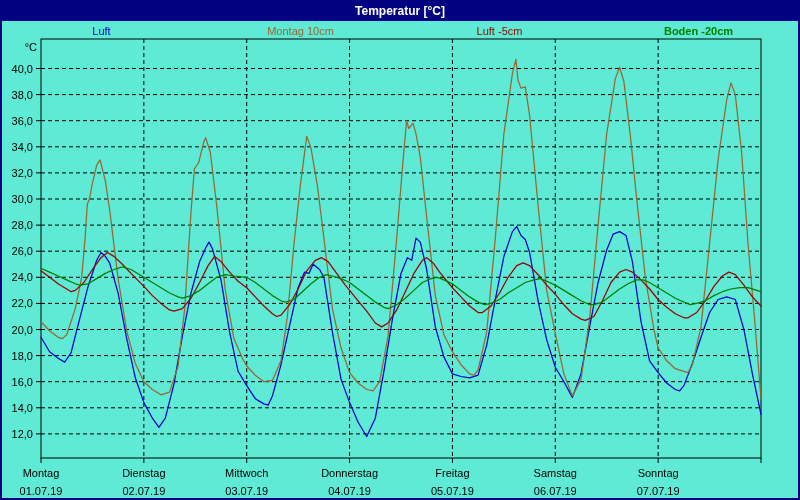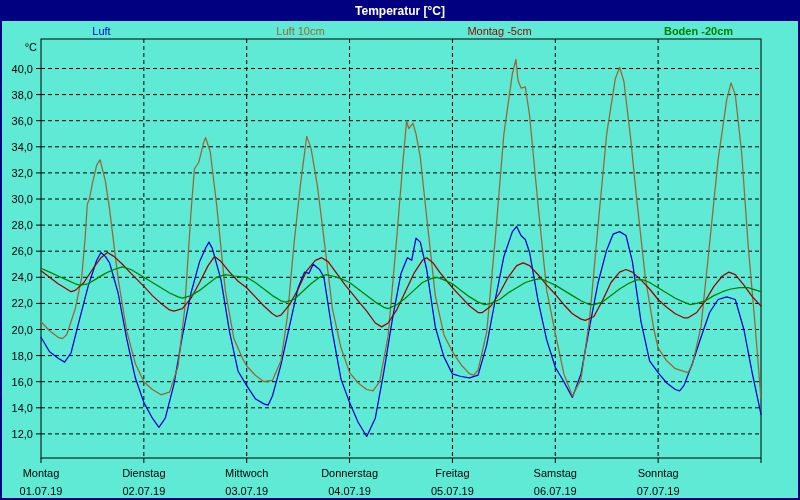--- a/index.html
+++ b/index.html
@@ -16,22 +16,22 @@
 </style>
 </head>
 <body>
 
 <div class="window">
   <div class="titlebar" style="background: rgb(0, 0, 128);">
     <span>Temperatur [°C]</span>
   </div>
   <div class="legend">
     <span class="item" style="color: rgb(0, 0, 204);">Luft</span>
-    <span class="item" style="color: rgb(153, 102, 51);">Luft 10cm</span>
-    <span class="item" style="color: rgb(153, 0, 0);">Montag -5cm</span>
+    <span class="item" style="color: rgb(153, 102, 51);">Montag 10cm</span>
+    <span class="item" style="color: rgb(153, 0, 0);">Luft -5cm</span>
     <span class="item" style="color: rgb(0, 128, 0); font-weight: bold;">Boden -20cm</span>
   </div>
 </div>
 
 <svg id="plot" width="800" height="500" viewBox="0 0 800 500">
     <line x1="41" y1="68.5" x2="761" y2="68.5" stroke="#000" stroke-width="1" stroke-dasharray="4 3"></line>
     <line x1="36" y1="68.5" x2="41" y2="68.5" stroke="#000" stroke-width="1"></line>
     <text x="33" y="72.5" text-anchor="end" font-size="11">40,0</text>
     <line x1="41" y1="94.6" x2="761" y2="94.6" stroke="#000" stroke-width="1" stroke-dasharray="4 3"></line>
     <line x1="36" y1="94.6" x2="41" y2="94.6" stroke="#000" stroke-width="1"></line>

